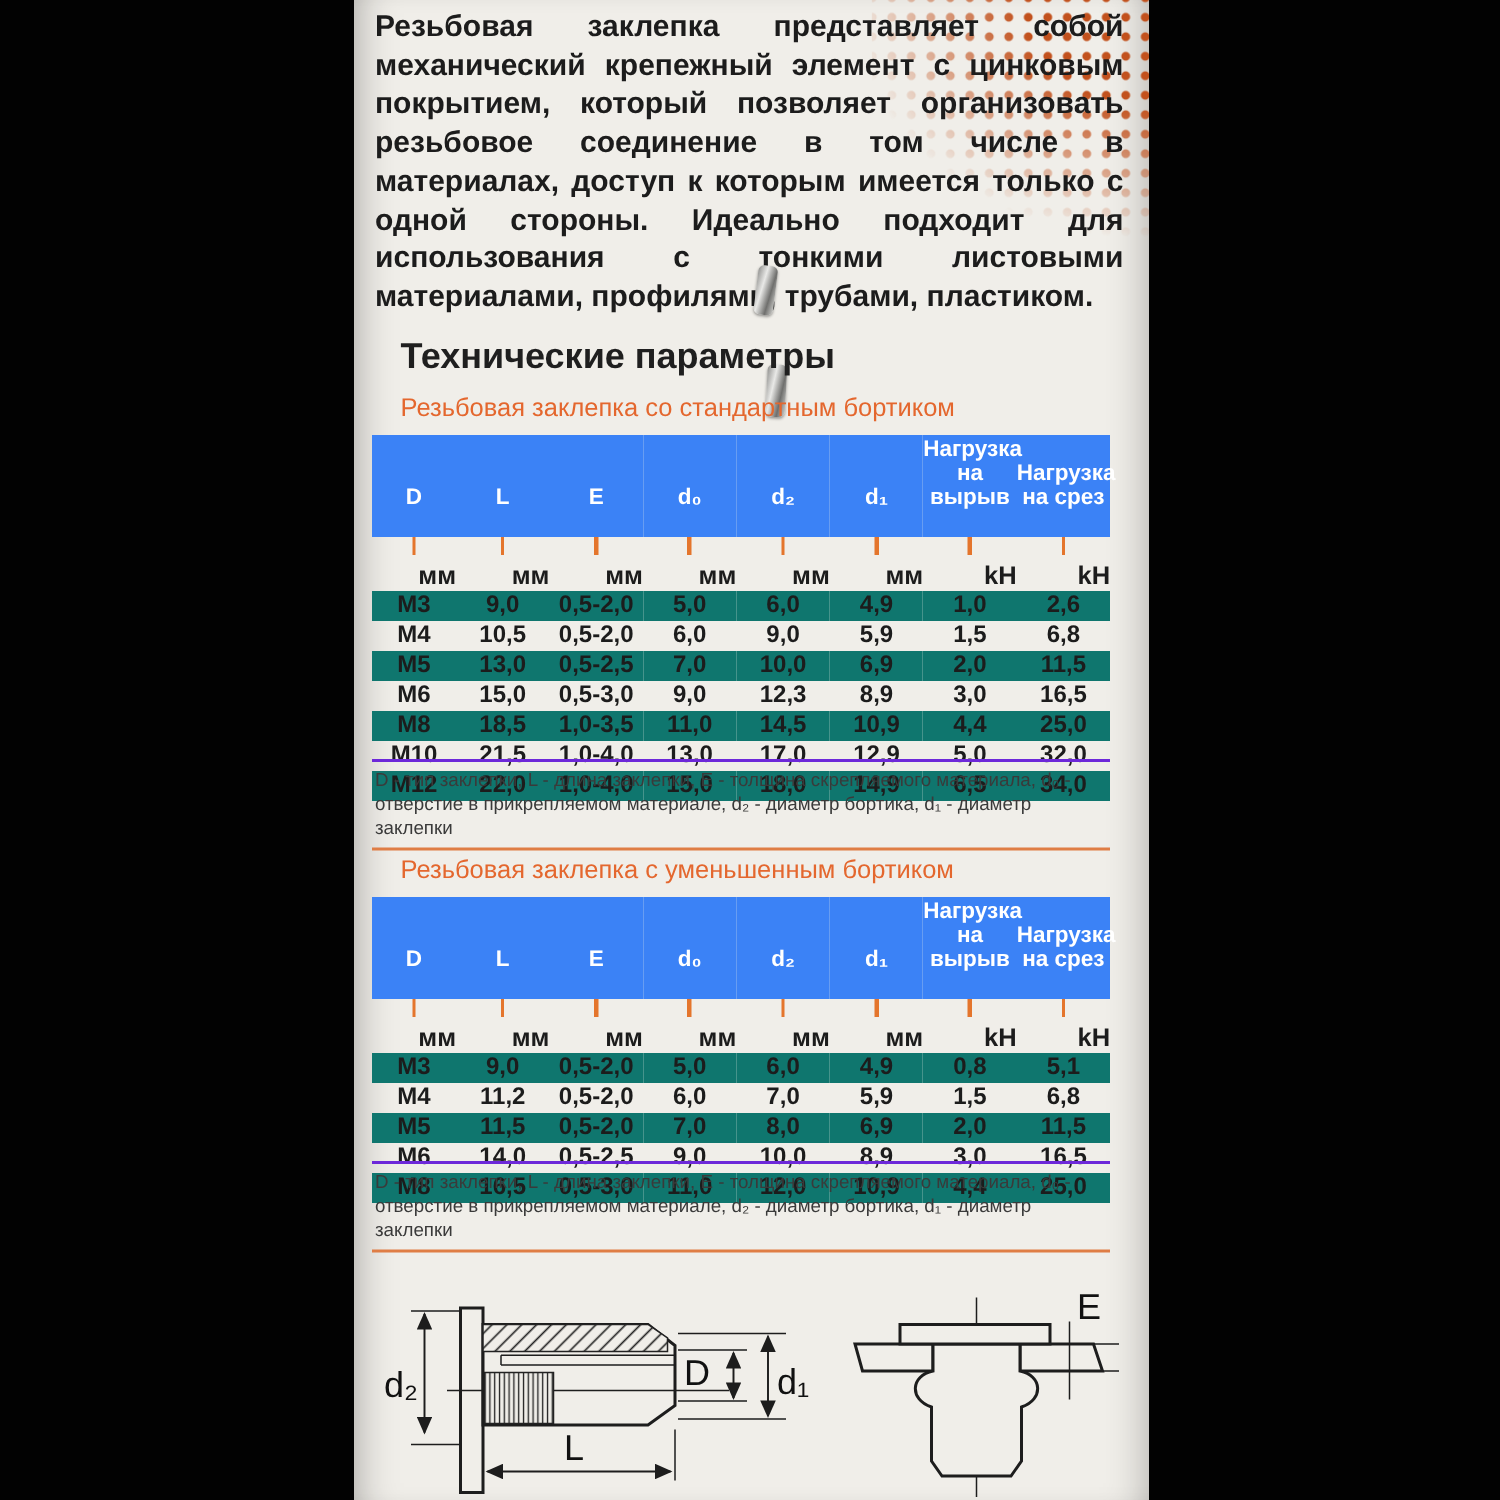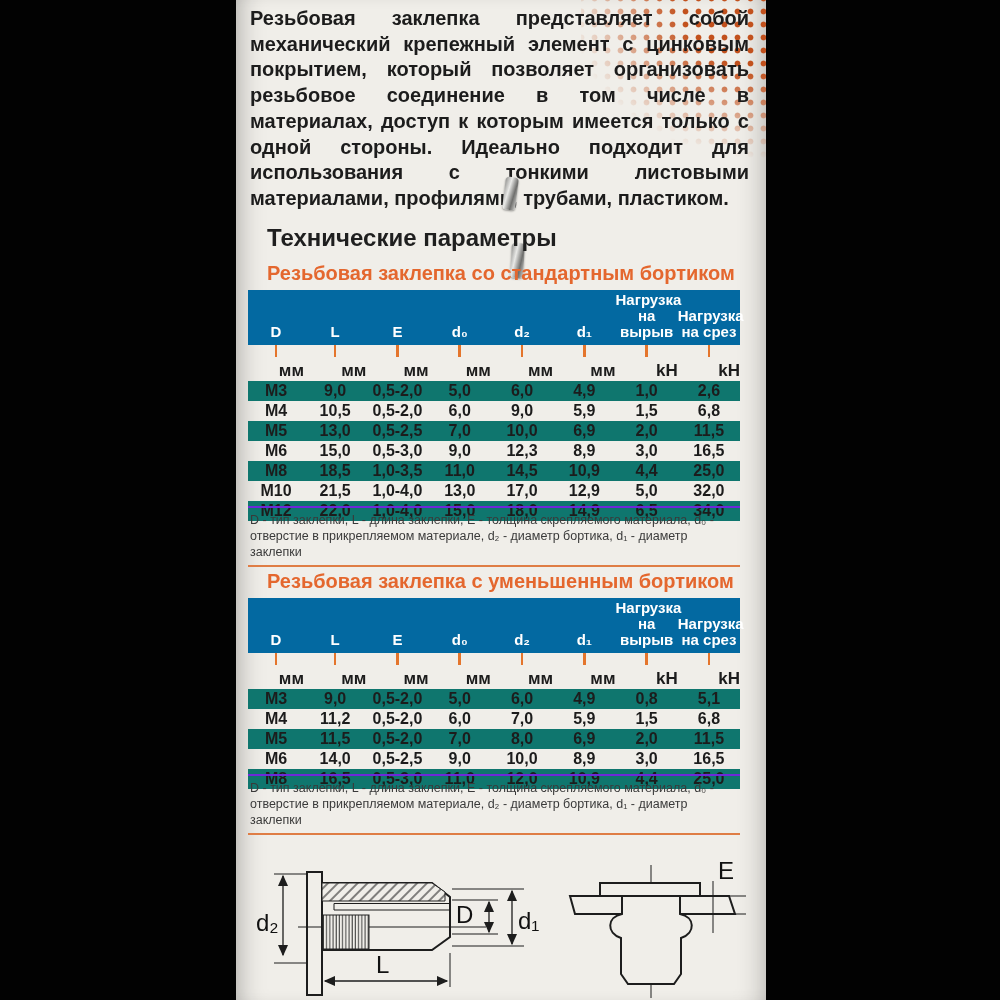--- a/index.html
+++ b/index.html
@@ -16,26 +16,26 @@
         -webkit-mask-image:radial-gradient(145% 135% at 100% 0%, #000 32%, rgba(0,0,0,0) 74%);
         mask-image:radial-gradient(145% 135% at 100% 0%, #000 32%, rgba(0,0,0,0) 74%);}
   .intro{position:absolute;left:14px;top:6px;width:499px;margin:0;
          font-size:20px;line-height:25.7px;font-weight:bold;text-align:justify;}
   .rivet{position:absolute;width:13px;border-radius:4px;
          background:linear-gradient(100deg,#8f8f8d 0%,#e9e9e7 35%,#6f6f6d 70%,#cfcfcc 100%);
          box-shadow:0 1px 2px rgba(0,0,0,.4);}
   .rivet.r1{left:268px;top:177px;height:33px;transform:rotate(7deg);}
   .rivet.r2{left:275px;top:243px;height:35px;transform:rotate(3deg);}
   .section-title{position:absolute;left:31px;top:224px;margin:0;font-size:24px;font-weight:bold;color:#1f1f1f;}
-  .tbl-title{position:absolute;left:31px;margin:0;font-size:20px;font-weight:bold;color:#e4672e;}
+  .tbl-title{position:absolute;left:31px;margin:0;font-size:17px;font-weight:normal;color:#e4672e;}
   .t1 .tbl-title{top:262px;} .t2 .tbl-title{top:570px;}
   table.spec{position:absolute;left:12px;border-collapse:collapse;table-layout:fixed;width:492px;}
   .t1 table.spec{top:290px;} .t2 table.spec{top:598px;}
-  tr.band th{background:#0369a1;color:#fff;font-weight:bold;font-size:15px;line-height:16px;
-             vertical-align:bottom;padding:2px 0 5px;height:36px;text-align:center;}
+  tr.band th{background:#3b82f6;color:#fff;font-weight:bold;font-size:15px;line-height:16px;
+             vertical-align:bottom;padding:2px 0 18px;height:36px;text-align:center;}
   tr.ticks td{height:15px;vertical-align:top;padding:0;}
   .tick{width:2.5px;height:12px;background:#e4752c;margin:0 auto;}
   tr.units td{height:21px;font-size:17px;font-weight:bold;text-align:right;padding:0;vertical-align:middle;}
   tbody td{height:20px;font-size:16px;font-weight:bold;text-align:center;padding:0;vertical-align:middle;}
   tbody tr.alt{background:#0f766e;}
   .footnote{position:absolute;left:12px;width:488px;margin:0;padding:4px 2px 5px;
             font-size:12.5px;line-height:16px;color:#3a3a3a;font-weight:normal;
             border-top:2px solid #6d28d9;border-bottom:2px solid #df7d45;}
   .t1 .footnote{top:506px;} .t2 .footnote{top:774px;}
   svg.draw{position:absolute;top:845px;}

